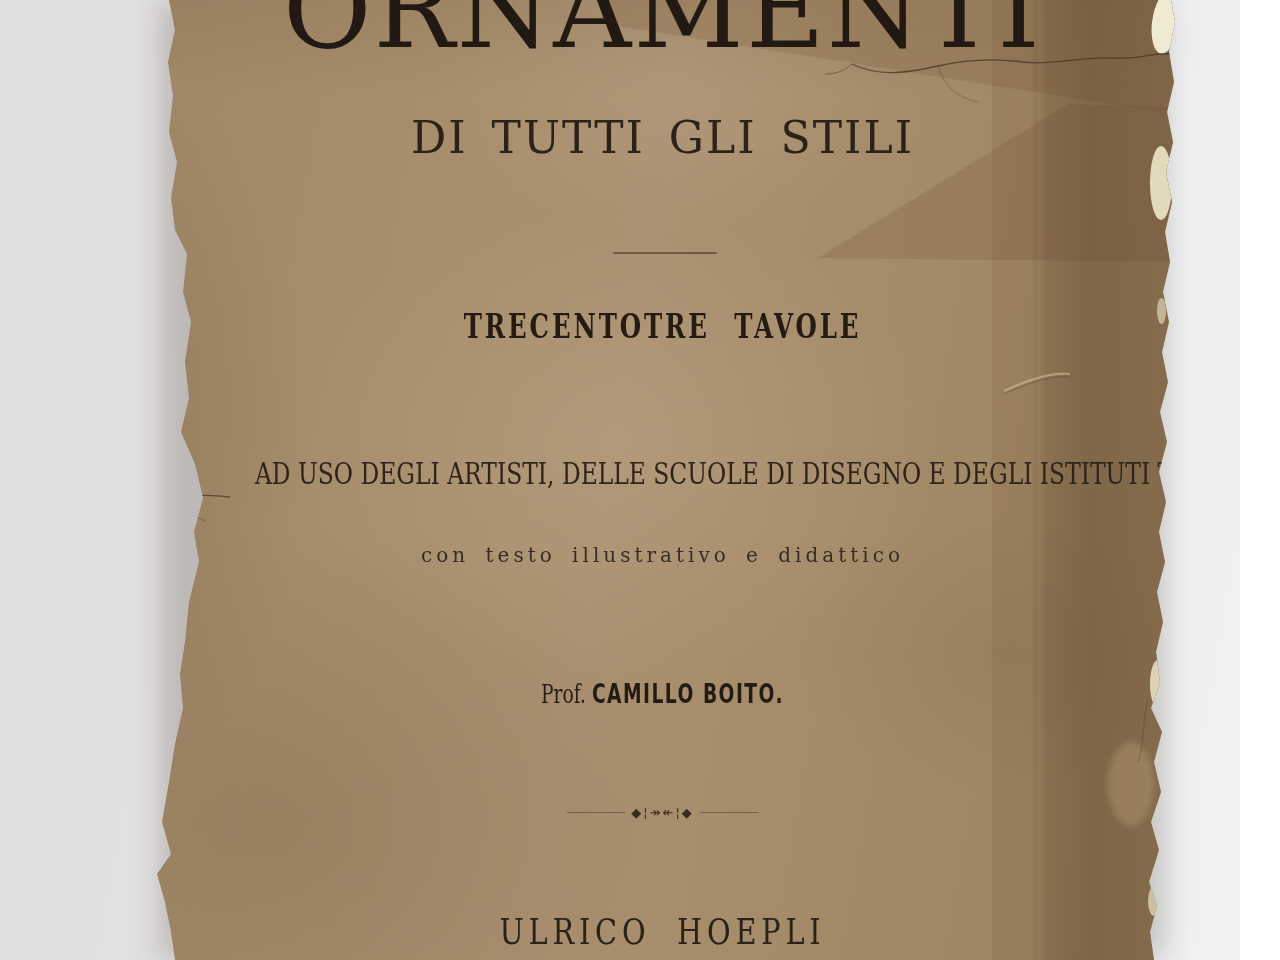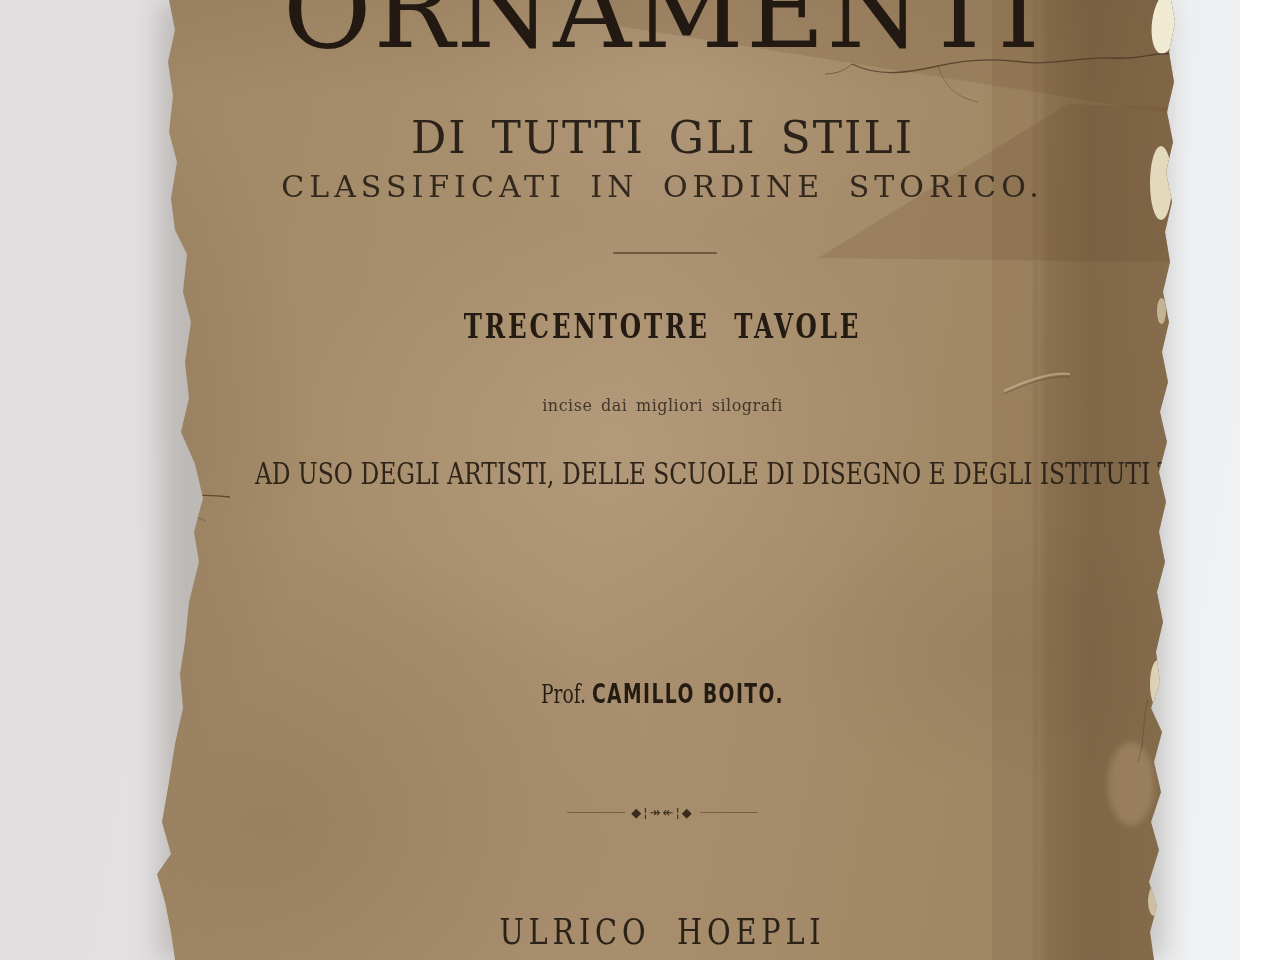--- a/index.html
+++ b/index.html
@@ -86,25 +86,24 @@
       <path d="M166,500 C186,495 206,494 230,497" fill="none" stroke="#41311f" stroke-width="1.3" opacity="0.7"></path>
       <path d="M166,515 C180,513 193,515 206,521" fill="none" stroke="#41311f" stroke-width="1" opacity="0.35"></path>
       <path d="M1004,391 C1030,379 1053,372 1070,374" fill="none" stroke="#d3c29e" stroke-width="2.2" opacity="0.55"></path>
       <path d="M1004,394 C1030,382 1053,375 1070,377" fill="none" stroke="#54402a" stroke-width="0.9" opacity="0.5"></path>
       <path d="M1148,700 C1142,722 1145,742 1138,762" fill="none" stroke="#54402a" stroke-width="1" opacity="0.45"></path>
       <path d="M938,66 C946,90 960,98 978,102" fill="none" stroke="#463423" stroke-width="0.9" opacity="0.4"></path>
     </svg>
 
     <div class="tl t-ornamenti">ORNAMENTI</div>
     <div class="tl t-subtitle">DI TUTTI GLI STILI</div>
-    <div class="tl t-classif">CLASSIFICATI IN ORDINE STORICO.</div>
     <div class="rule"></div>
     <div class="tl t-plates">TRECENTOTRE TAVOLE</div>
-    <div class="tl t-incise">incise dai migliori silografi</div>
     <div class="tl t-aduso">AD USO DEGLI ARTISTI, DELLE SCUOLE DI DISEGNO E DEGLI ISTITUTI TECNICI</div>
+    <div class="tl t-contesto">con testo illustrativo e didattico</div>
     <div class="tl t-author">
       <span class="prefix">Prof.</span>
       <span> </span>
       <span class="name">CAMILLO BOITO.</span>
     </div>
     <div class="tl orn">
       <span class="orn-line"></span>
       <span class="orn-glyphs">◆¦↠↞¦◆</span>
       <span class="orn-line"></span>
     </div>

